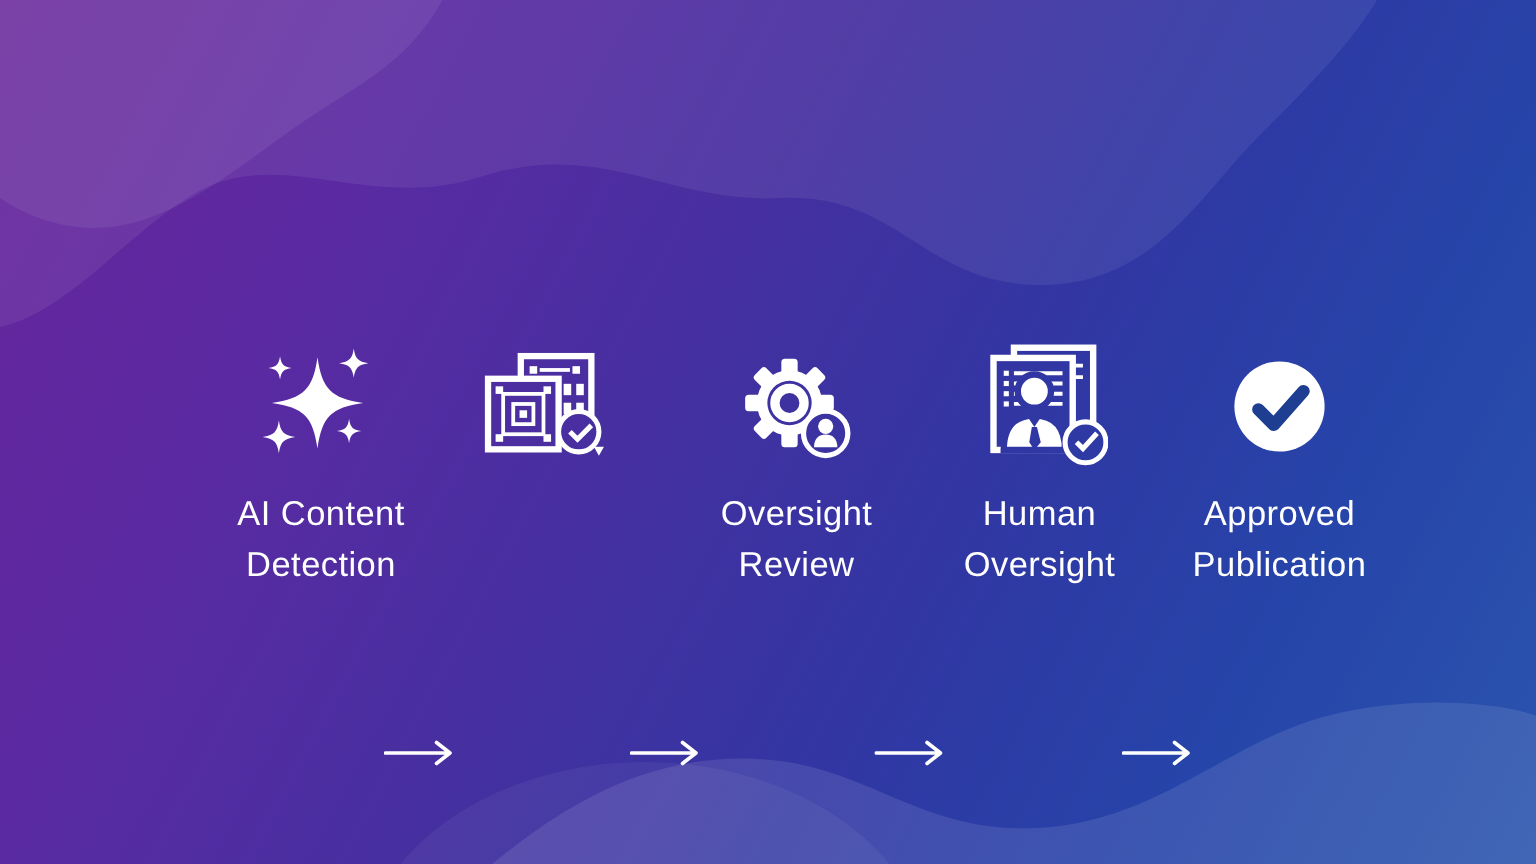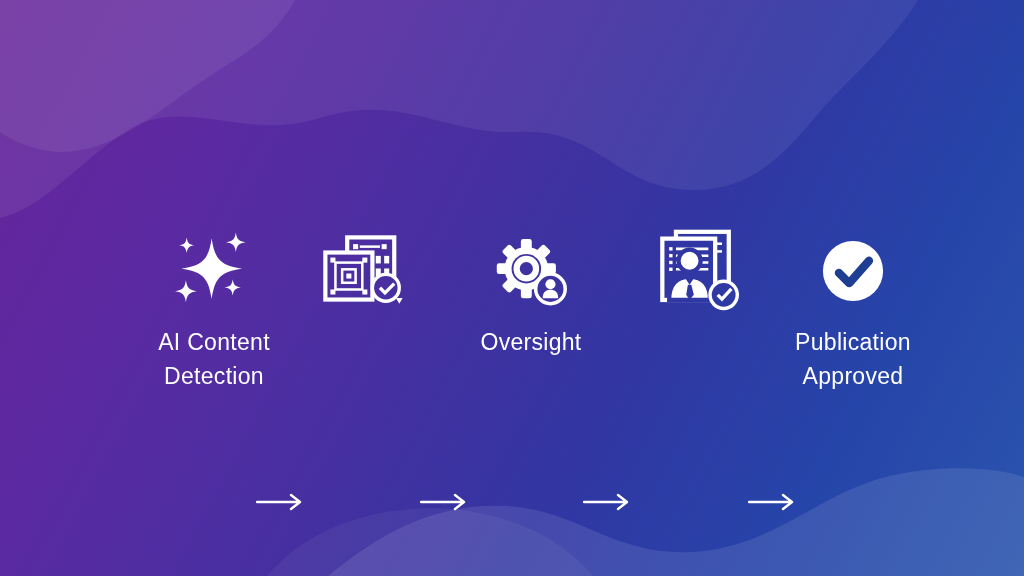--- a/index.html
+++ b/index.html
@@ -111,20 +111,21 @@
               <circle cx="75" cy="68" r="19" fill="black" stroke="white" stroke-width="4.5"></circle>
               <circle cx="75" cy="62" r="6.5" fill="white"></circle>
               <path d="M65,80 C65,72 69.5,69 75,69 C80.5,69 85,72 85,80 Z" fill="white"></path>
             </mask>
           </defs>
           <rect width="100" height="90" fill="#ffffff" mask="url(#m-gear)"></rect>
         </svg>
       </div>
       <div class="label">
         <span class="line">Oversight</span>
+        <span class="line">Review</span>
       </div>
     </div>
 
     <svg class="arrow" style="left:567px" width="48" height="18" viewBox="0 0 48 18" aria-hidden="true">
       <path d="M1,9 H43 M35,2 L44,9 L35,16" stroke="#ffffff" stroke-width="2.4" fill="none" stroke-linecap="round" stroke-linejoin="round"></path>
     </svg>
 
     <div class="stage" style="left:607px;width:140px">
       <div class="icon-box">
         <svg width="92" height="86" viewBox="0 0 108 100" aria-hidden="true">
@@ -146,33 +147,37 @@
               <path d="M26,84 C26,65 36,57 50,57 C64,57 74,65 74,84 Z" fill="white" stroke="black" stroke-width="5"></path>
               <path d="M44,57 L50,66 L56,57 Z" fill="black"></path>
               <path d="M48,66 L52,66 L55,78 L50,84 L46,78 Z" fill="black"></path>
               <circle cx="90" cy="78" r="16" fill="black" stroke="white" stroke-width="4"></circle>
               <path d="M83,78 l5,5 l11,-12" stroke="white" stroke-width="4" fill="none"></path>
             </mask>
           </defs>
           <rect width="108" height="100" fill="#ffffff" mask="url(#m-hum)"></rect>
         </svg>
       </div>
+      <div class="label">
+        <span class="line">Human</span>
+        <span class="line">Oversight</span>
+      </div>
     </div>
 
     <svg class="arrow" style="left:732px" width="48" height="18" viewBox="0 0 48 18" aria-hidden="true">
       <path d="M1,9 H43 M35,2 L44,9 L35,16" stroke="#ffffff" stroke-width="2.4" fill="none" stroke-linecap="round" stroke-linejoin="round"></path>
     </svg>
 
     <div class="stage" style="left:757px;width:160px">
       <div class="icon-box">
         <svg width="64" height="64" viewBox="0 0 100 100" aria-hidden="true">
           <circle cx="50" cy="50" r="47" fill="#ffffff"></circle>
           <path d="M28,53 L44,69 L75,34" stroke="var(--check-mark,#1d3e91)" stroke-width="13" fill="none" stroke-linecap="round" stroke-linejoin="round"></path>
         </svg>
       </div>
       <div class="label">
+        <span class="line">Approved</span>
         <span class="line">Publication</span>
-        <span class="line">Approved</span>
       </div>
     </div>
 
   </div>
 </div>
 
 </body></html>

